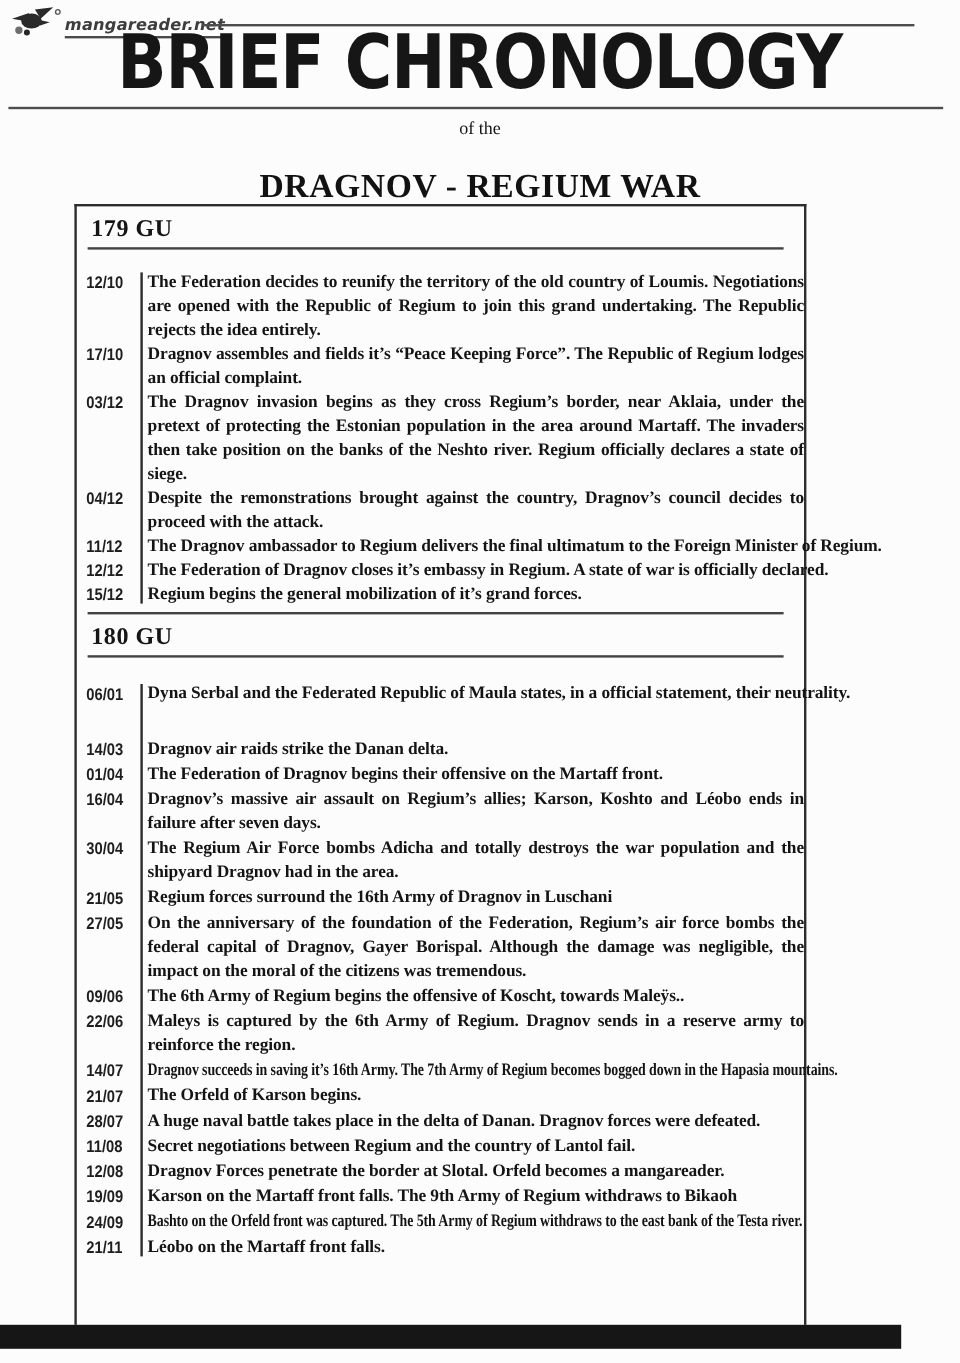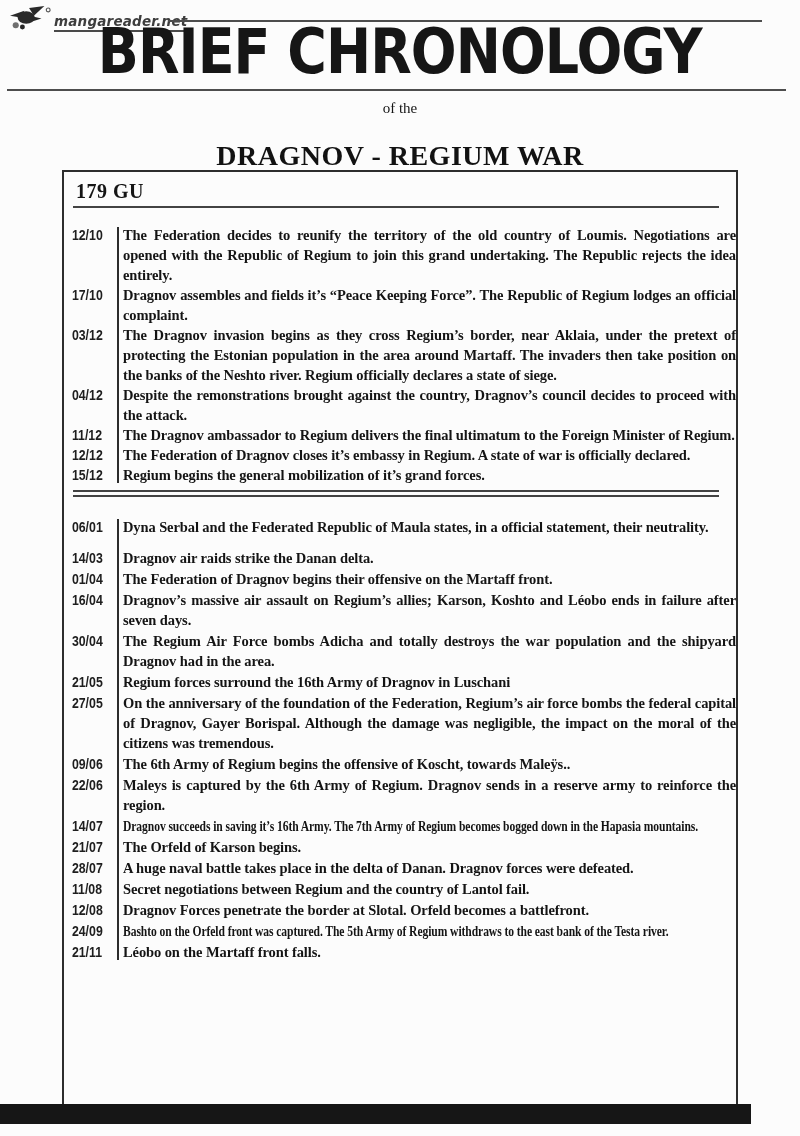--- a/index.html
+++ b/index.html
@@ -52,40 +52,40 @@
   }
   .war-title {
     position: absolute; top: 117px; left: 0; width: 100%;
     text-align: center; font-weight: bold; font-size: 28px;
     letter-spacing: 0.5px; color: #121212; margin-top: 23px;
   }
 
   
   .chron-box {
     position: absolute; left: 62px; top: 170px;
-    width: 676px; height: 934px;
+    width: 610px; height: 934px;
     border: 2px solid #2d2d2d; border-bottom: none;
     box-sizing: border-box;
     background: #fcfcfc;
   }
   .sec-heading {
     font-weight: bold; font-size: 20px; line-height: 24px;
     letter-spacing: 0.5px; color: #151515;
     margin: 7px 0 0 12px;
   }
   .sec2-toprule { height: 2px; background: #434343; margin: 5px 17px 0 9px; }
   .sec-underline { height: 2px; background: #434343; margin: 3px 17px 0 9px; }
 
   .entries { position: relative; margin-top: 17px; }
   .sec2 .entries { margin-top: 20px; }
   .vrule { position: absolute; left: 53px; top: 2px; bottom: 2px; width: 2px; background: #2c2c2c; }
 
   .entry { display: grid; grid-template-columns: 53px 1fr; }
   .sec2 .entry { margin-bottom: 1px; }
-  .entry.gap-after { margin-bottom: 11px; }
+  .entry.gap-after { margin-bottom: 26px; }
   .date {
     font-family: "Liberation Sans", sans-serif;
     font-weight: bold; font-size: 14px; line-height: 20px;
     color: #1e1e1e;
     padding-left: 9px;
     transform: scaleX(0.88); transform-origin: 0 50%;
     white-space: nowrap;
   }
   .text {
     font-size: 14.5px; line-height: 20px; font-weight: bold;
@@ -165,20 +165,21 @@
   </div>
           <div class="entry oneline">
     <span class="date">15/12</span>
     <span class="text"><span class="ti">Regium begins the general mobilization of it’s grand forces.</span></span>
   </div>
         </div>
     </div>
 
     <div class="sec2">
       <div class="sec2-toprule"></div>
+      <div class="sec-heading">180 GU</div>
       <div class="sec-underline"></div>
       <div class="entries">
         <div class="vrule"></div>
       <div class="entry oneline gap-after">
     <span class="date">06/01</span>
     <span class="text"><span class="ti">Dyna Serbal and the Federated Republic of Maula states, in a official statement, their neutrality.</span></span>
   </div>
           <div class="entry oneline">
     <span class="date">14/03</span>
     <span class="text"><span class="ti">Dragnov air raids strike the Danan delta.</span></span>
@@ -222,21 +223,25 @@
           <div class="entry oneline">
     <span class="date">28/07</span>
     <span class="text"><span class="ti">A huge naval battle takes place in the delta of Danan. Dragnov forces were defeated.</span></span>
   </div>
           <div class="entry oneline">
     <span class="date">11/08</span>
     <span class="text"><span class="ti">Secret negotiations between Regium and the country of Lantol fail.</span></span>
   </div>
           <div class="entry oneline">
     <span class="date">12/08</span>
-    <span class="text"><span class="ti">Dragnov Forces penetrate the border at Slotal. Orfeld becomes a battlefront.</span></span>
+    <span class="text"><span class="ti">Dragnov Forces penetrate the border at Slotal. Orfeld becomes a mangareader.</span></span>
+  </div>
+          <div class="entry oneline">
+    <span class="date">19/09</span>
+    <span class="text"><span class="ti">Karson on the Martaff front falls. The 9th Army of Regium withdraws to Bikaoh</span></span>
   </div>
           <div class="entry oneline condensed">
     <span class="date">24/09</span>
     <span class="text"><span class="ti">Bashto on the Orfeld front was captured. The 5th Army of Regium withdraws to the east bank of the Testa river.</span></span>
   </div>
           <div class="entry oneline">
     <span class="date">21/11</span>
     <span class="text"><span class="ti">Léobo on the Martaff front falls.</span></span>
   </div>
         </div>

